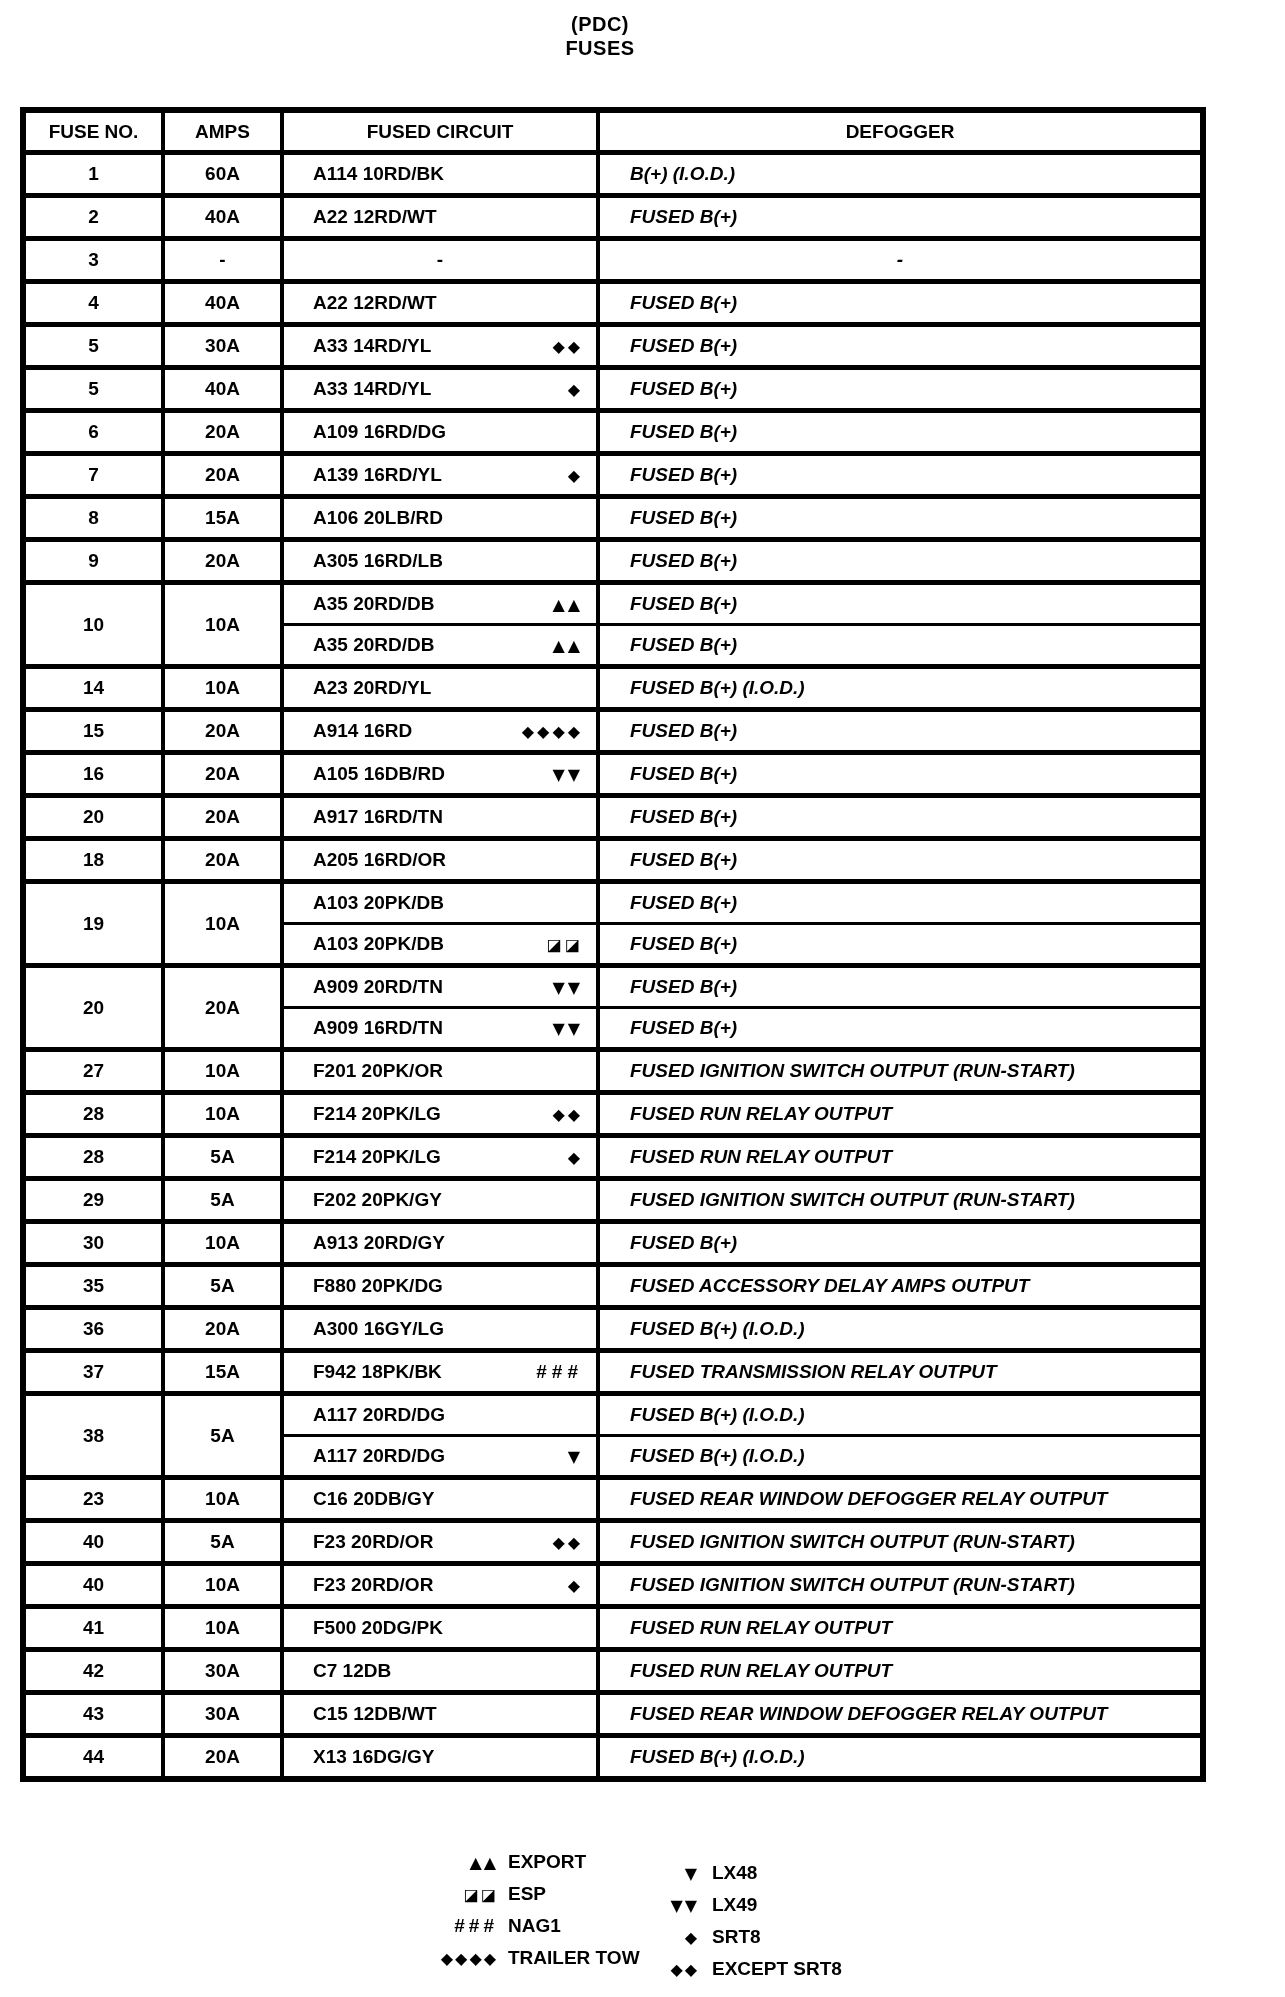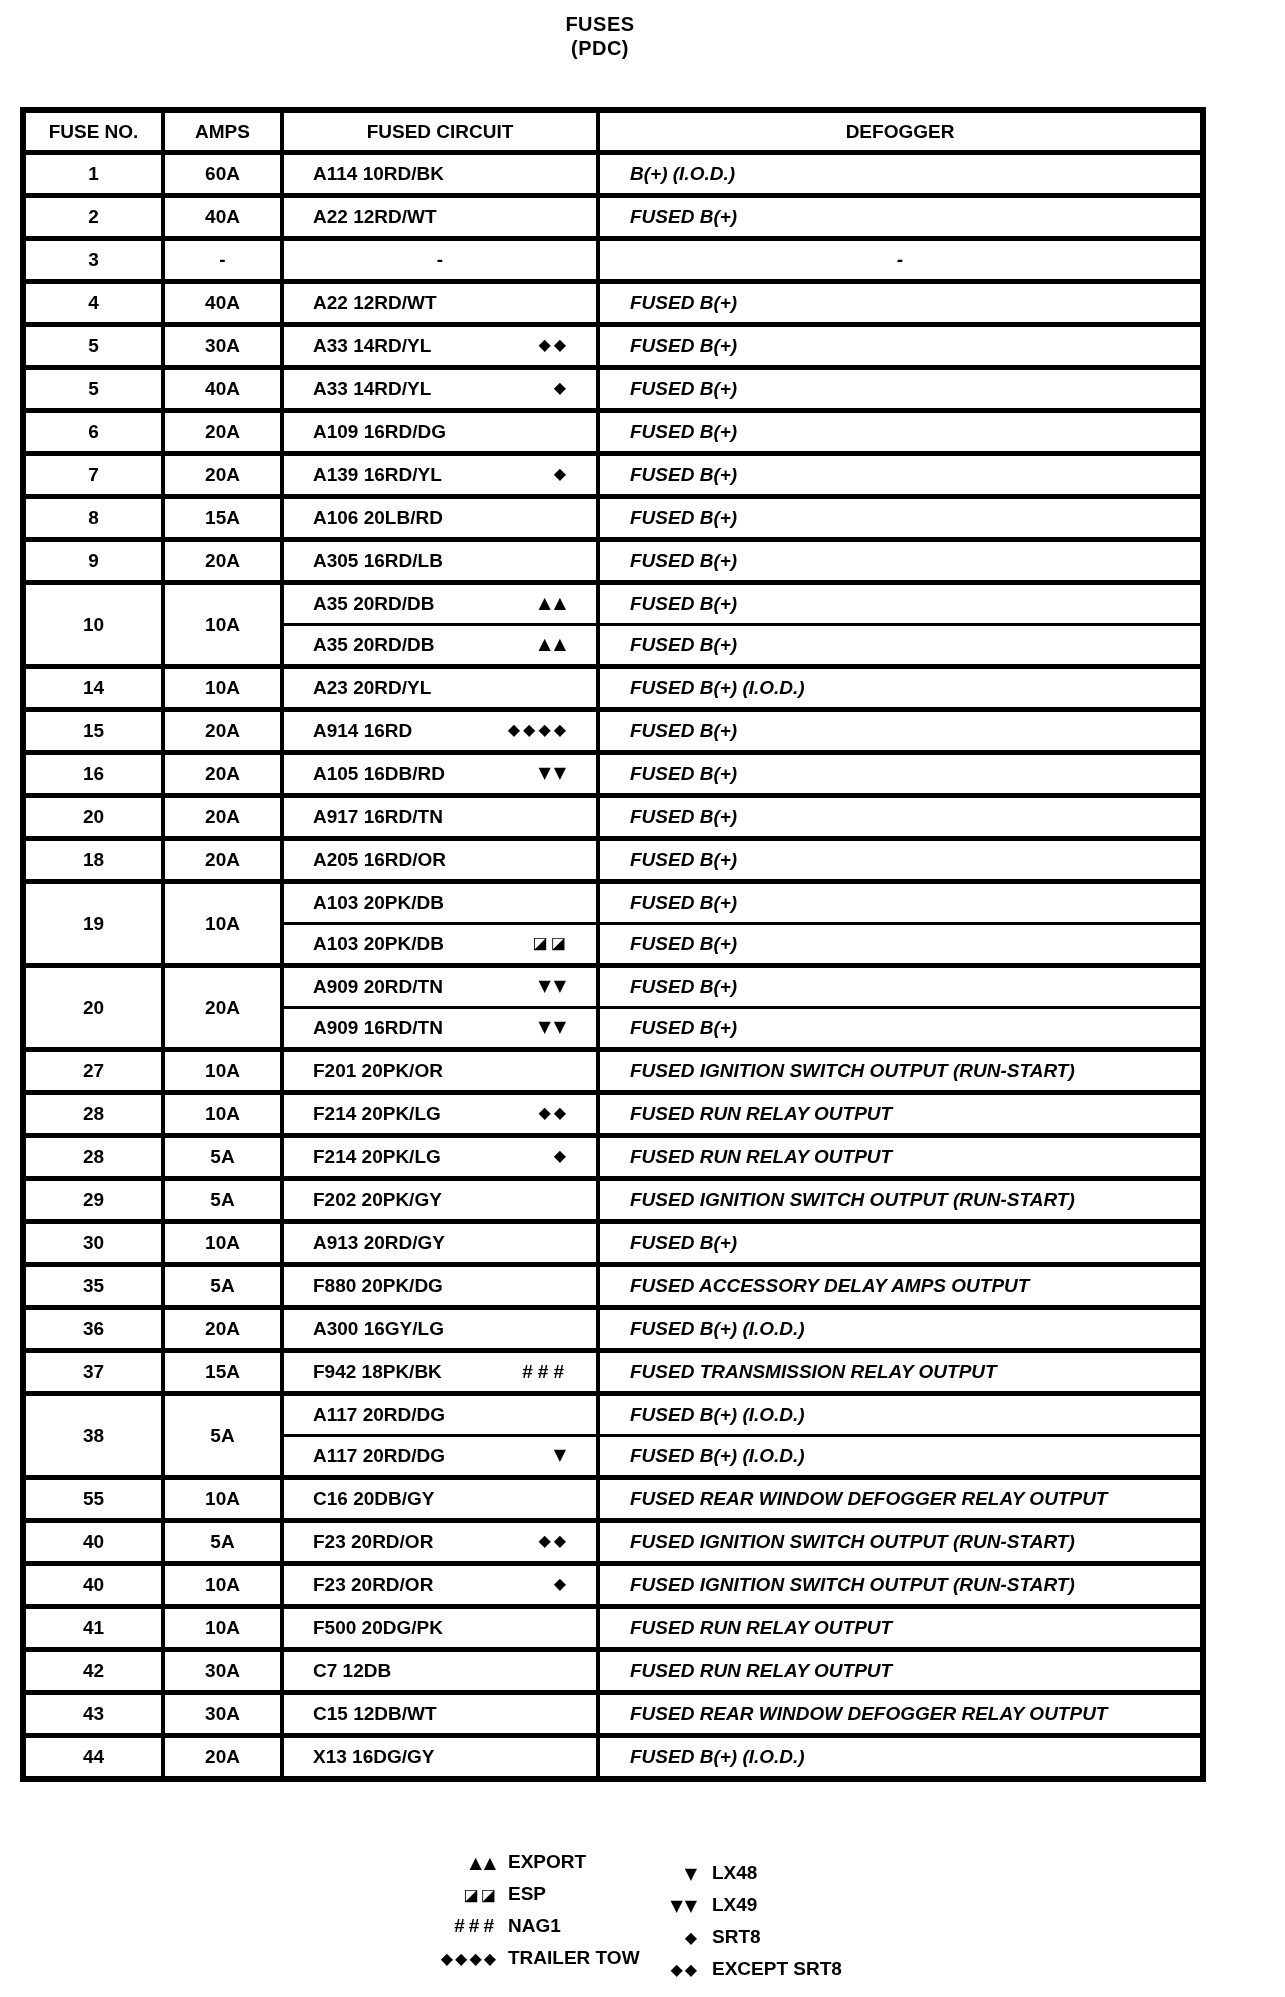--- a/index.html
+++ b/index.html
@@ -30,22 +30,22 @@
     border: 5px solid #000;
     border-left-width: 4px; border-right-width: 4px;
     padding: 0;
     font-size: 19px; font-weight: bold;
     overflow: hidden; white-space: nowrap;
   }
   .fuse-table th { height: 37px; text-align: center; }
   .fuse-table td { height: 38px; }
   td.no, td.amps { text-align: center; }
   td.circuit .circuit-wrap {
-    display: flex; align-items: flex-start;
-    padding: 0 27px 0 29px;
+    display: flex; align-items: center;
+    padding: 0 13px 0 29px;
   }
   td.circuit .ctext { flex: 1; text-align: left; }
   .csym {
     font-family: "DejaVu Sans", "Liberation Sans", sans-serif;
     font-size: 16px; letter-spacing: 3px; white-space: nowrap;
   }
   .csym.hash { font-family: "Liberation Sans", sans-serif; font-size: 19px; letter-spacing: 5px; }
   td.fn { padding-left: 30px; text-align: left; font-style: italic; }
   td.center { text-align: center; padding-left: 0; }
   tr.sub td { border-top-width: 3px; }
@@ -65,22 +65,22 @@
   .leg-right .leg-sym { width: 99px; padding-right: 13px; flex: none; }
   .leg-sym.hash { font-family: "Liberation Sans", sans-serif; font-size: 19px; letter-spacing: 4px; }
   .leg-label { white-space: nowrap; }
 </style>
 </head>
 <body>
 
 <div class="page">
 
   <div class="title">
+    <div>(PDC)</div>
     <div>FUSES</div>
-    <div>(PDC)</div>
   </div>
 
   <table class="fuse-table">
     <colgroup>
       <col style="width:140px">
       <col style="width:119px">
       <col style="width:316px">
       <col>
     </colgroup>
     <thead>
@@ -398,21 +398,21 @@
         <tr class="sub">
           <td class="circuit">
             <div class="circuit-wrap">
               <span class="ctext">A117 20RD/DG</span>
               <span class="csym">▼</span>
             </div>
           </td>
           <td class="fn">FUSED B(+) (I.O.D.)</td>
         </tr>
         <tr>
-          <td class="no" rowspan="1">55</td>
+          <td class="no" rowspan="1">23</td>
           <td class="amps" rowspan="1">10A</td>
           <td class="circuit">
             <div class="circuit-wrap">
               <span class="ctext">C16 20DB/GY</span>
             </div>
           </td>
           <td class="fn">FUSED REAR WINDOW DEFOGGER RELAY OUTPUT</td>
         </tr>
         <tr>
           <td class="no" rowspan="1">40</td>

